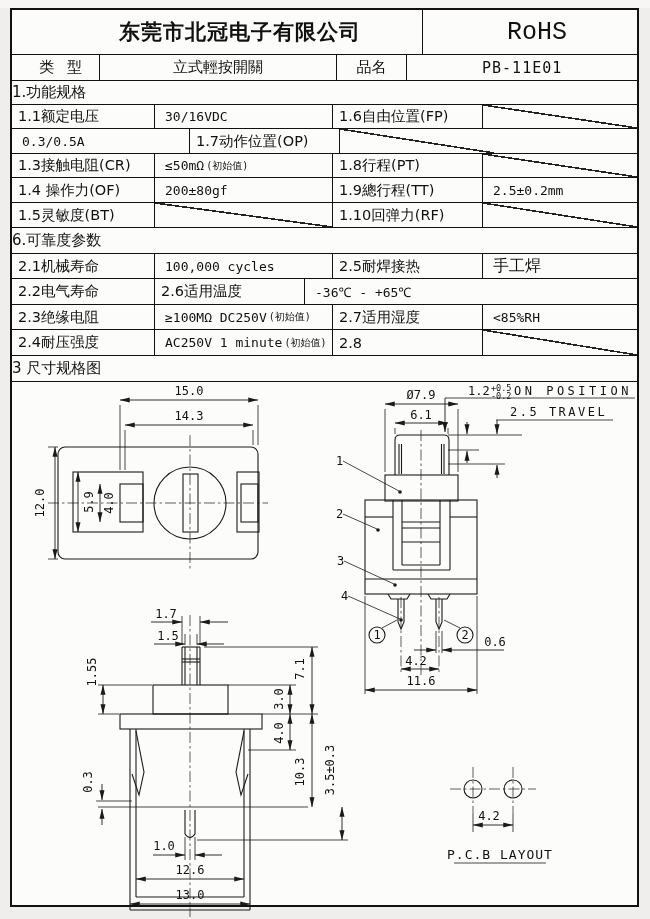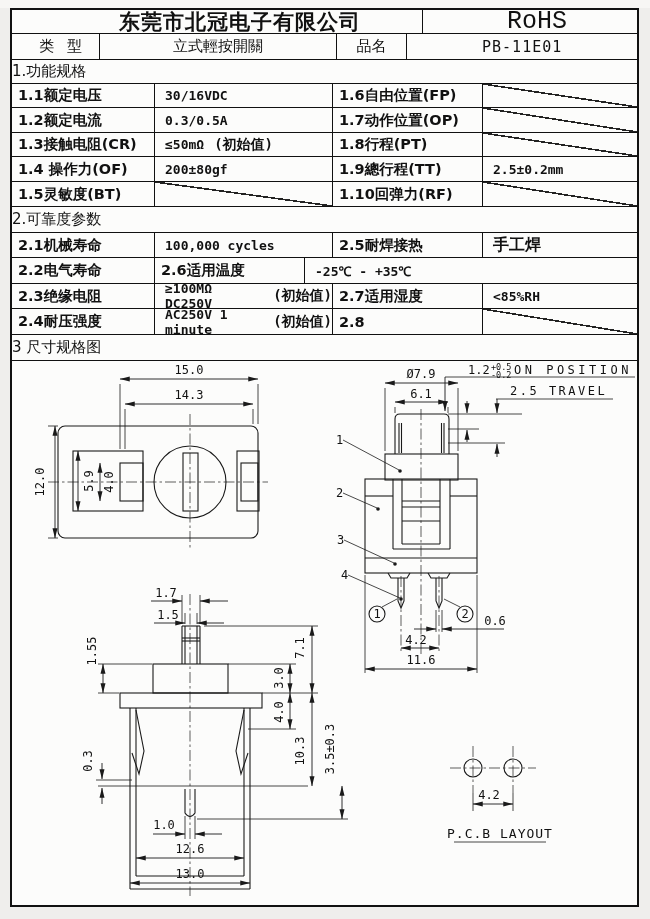--- a/index.html
+++ b/index.html
@@ -3,36 +3,36 @@
 <meta charset="utf-8">
 <style>
   html,body{margin:0;padding:0;}
   .page{position:relative;width:650px;height:919px;background:#efeeec;font-family:"DejaVu Sans",sans-serif;color:#111;overflow:hidden;}
   .page:before{content:"";position:absolute;left:0;top:0;width:650px;height:8px;background:#f7f6f4;}
   .sheet{position:absolute;left:10px;top:8px;width:629px;height:899px;border:2px solid #111;background:#fcfcfb;box-sizing:border-box;display:flex;flex-direction:column;}
   .row{display:flex;border-bottom:1px solid #111;box-sizing:border-box;flex:none;}
   .row:last-child{border-bottom:none;}
   .cell{box-sizing:border-box;border-right:1px solid #111;display:flex;align-items:center;overflow:hidden;position:relative;}
   .cell:last-child{border-right:none;}
-  .r-co{height:24px;gap:14px;}
+  .r-co{height:45px;gap:14px;}
   .co-name{width:420px;justify-content:center;font-size:21px;font-weight:700;letter-spacing:1px;padding-left:46px;}
   .co-rohs{width:205px;justify-content:center;font-family:Liberation Mono, monospace;font-size:25px;}
   .r-type{height:26px;font-size:15px;padding-left:14px;}
   .c-tl{width:76px;justify-content:center;letter-spacing:4px;}
   .c-tv{width:242px;justify-content:center;}
   .c-nl{width:72px;justify-content:center;}
   .c-nv{width:235px;justify-content:center;font-family:"DejaVu Sans Mono",monospace;font-size:15px;letter-spacing:1px;}
   .r-sec{height:24px;font-size:15px;align-items:center;display:flex;}
   .r-sec2{height:26px;}
-  .r-d{font-size:14.5px;font-weight:bold;}
+  .r-d{font-size:14.5px;}
   .c1{width:143px;padding-left:6px;}
   .c2{width:178px;padding-left:10px;font-family:"DejaVu Sans Mono",monospace;font-size:13px;}
   .c3{width:150px;padding-left:6px;}
   .c4{width:154px;padding-left:10px;font-family:"DejaVu Sans Mono",monospace;font-size:13px;}
-  .note{font-size:14px;margin-left:10px;white-space:nowrap;}
+  .note{font-size:10px;margin-left:2px;white-space:nowrap;}
   .diag{background-image:linear-gradient(to right top,transparent calc(50% - 0.8px),#222 calc(50% - 0.8px),#222 calc(50% + 0.8px),transparent calc(50% + 0.8px));}
   .r-draw{height:540px;position:relative;}
   
   .ln{fill:none;stroke:#1a1a1a;stroke-width:1.1;}
   .thin{fill:none;stroke:#1a1a1a;stroke-width:0.8;}
   .dim{fill:none;stroke:#1a1a1a;stroke-width:0.9;}
   .cl{fill:none;stroke:#1a1a1a;stroke-width:0.7;stroke-dasharray:11 3 2.5 3;}
   .dt{font-family:"DejaVu Sans Mono",monospace;font-size:12px;fill:#111;}
   .dts{font-family:"DejaVu Sans Mono",monospace;font-size:8.5px;fill:#111;}
   .dtb{font-family:"DejaVu Sans Mono",monospace;font-size:13px;fill:#111;}
@@ -59,21 +59,20 @@
 
     <div class="row r-d" style="height:24px">
       <div class="cell c1">1.1额定电压</div>
       <div class="cell c2">
           <span>30/16VDC</span>
         </div>
       <div class="cell c3">1.6自由位置(FP)</div>
       <div class="cell c4 diag"></div>
     </div>
     <div class="row r-d" style="height:25px">
-      <div class="cell c1">1.2额定电流</div>
       <div class="cell c2">
           <span>0.3/0.5A</span>
         </div>
       <div class="cell c3">1.7动作位置(OP)</div>
       <div class="cell c4 diag"></div>
     </div>
     <div class="row r-d" style="height:24px">
       <div class="cell c1">1.3接触电阻(CR)</div>
       <div class="cell c2">
           <span>≤50mΩ</span>
@@ -92,37 +91,37 @@
           <span>2.5±0.2mm</span>
         </div>
     </div>
     <div class="row r-d" style="height:25px">
       <div class="cell c1">1.5灵敏度(BT)</div>
       <div class="cell c2 diag"></div>
       <div class="cell c3">1.10回弹力(RF)</div>
       <div class="cell c4 diag"></div>
     </div>
 
-    <div class="row r-sec r-sec2">2.可靠度参数</div>
+    <div class="row r-sec r-sec2">6.可靠度参数</div>
 
     <div class="row r-d" style="height:25px">
       <div class="cell c1">2.1机械寿命</div>
       <div class="cell c2">
           <span>100,000 cycles</span>
         </div>
       <div class="cell c3">2.5耐焊接热</div>
       <div class="cell c4" style="font-family:'DejaVu Sans',sans-serif;font-size:16px">
           <span>手工焊</span>
         </div>
     </div>
     <div class="row r-d" style="height:26px">
       <div class="cell c1">2.2电气寿命</div>
       <div class="cell c3">2.6适用温度</div>
       <div class="cell c4">
-          <span>-25℃ - +35℃</span>
+          <span>-36℃ - +65℃</span>
         </div>
     </div>
     <div class="row r-d" style="height:25px">
       <div class="cell c1">2.3绝缘电阻</div>
       <div class="cell c2">
           <span>≥100MΩ DC250V</span>
           <span class="note">(初始值)</span>
         </div>
       <div class="cell c3">2.7适用湿度</div>
       <div class="cell c4">

